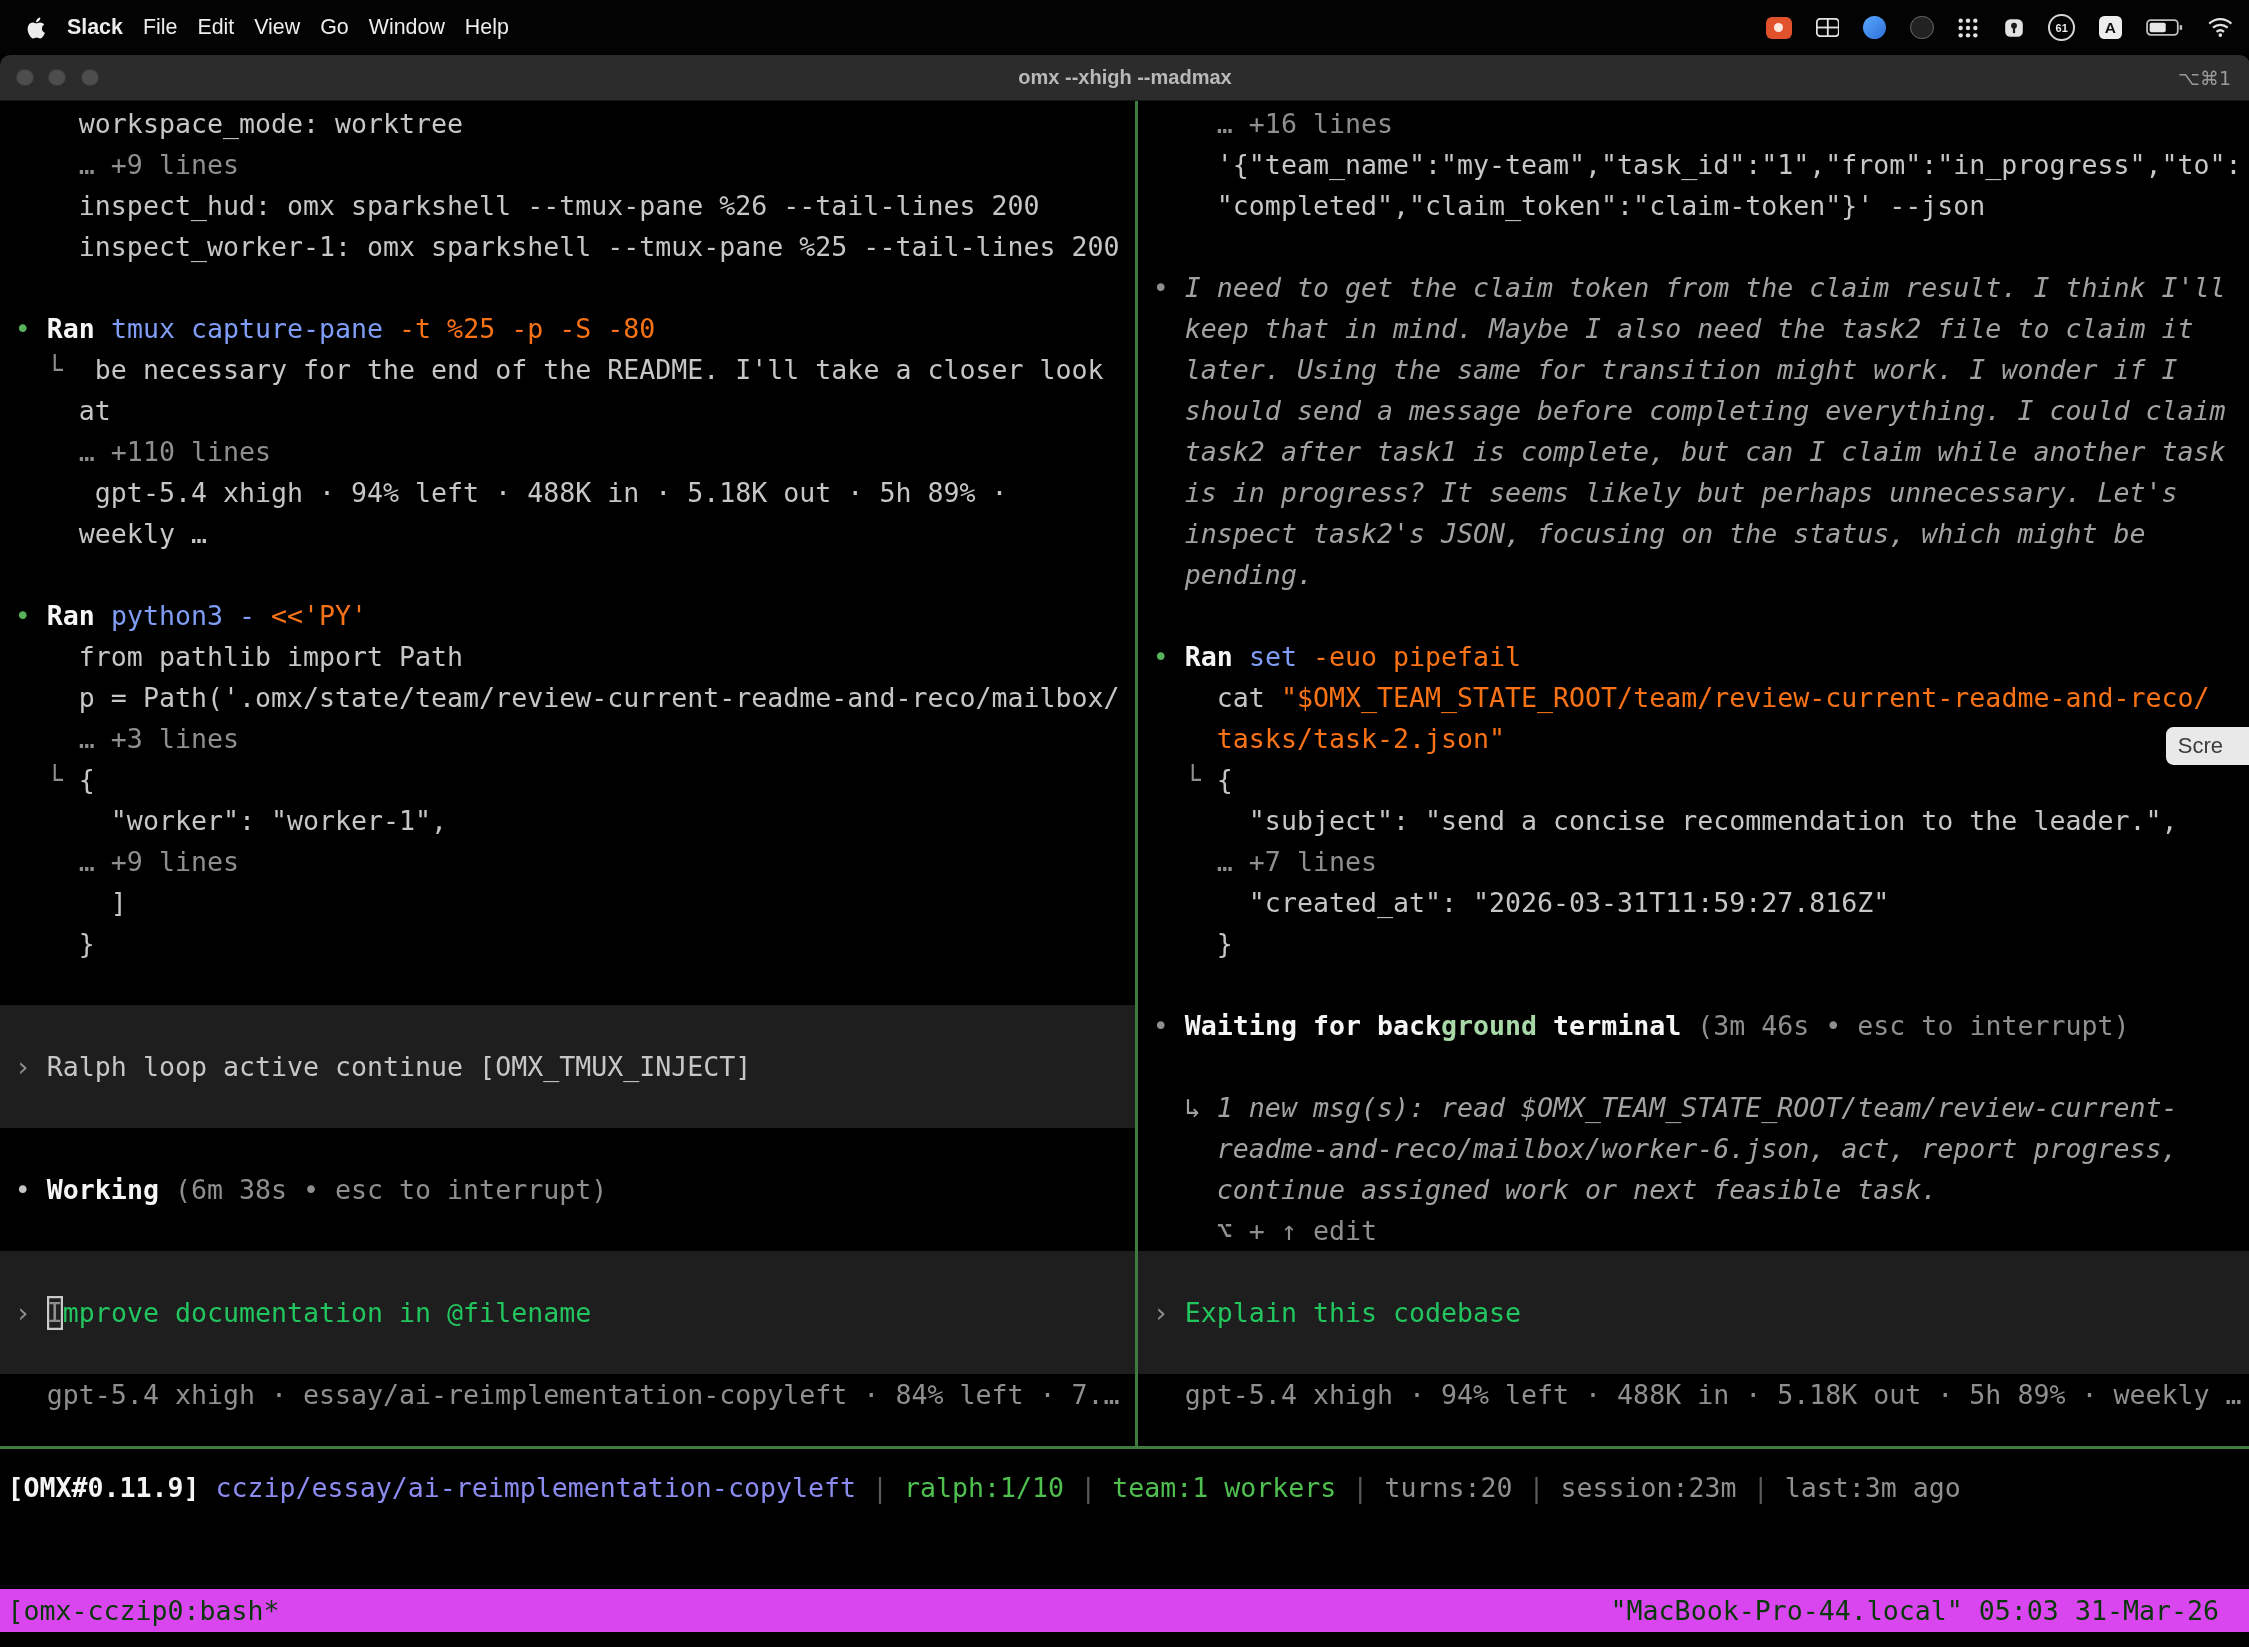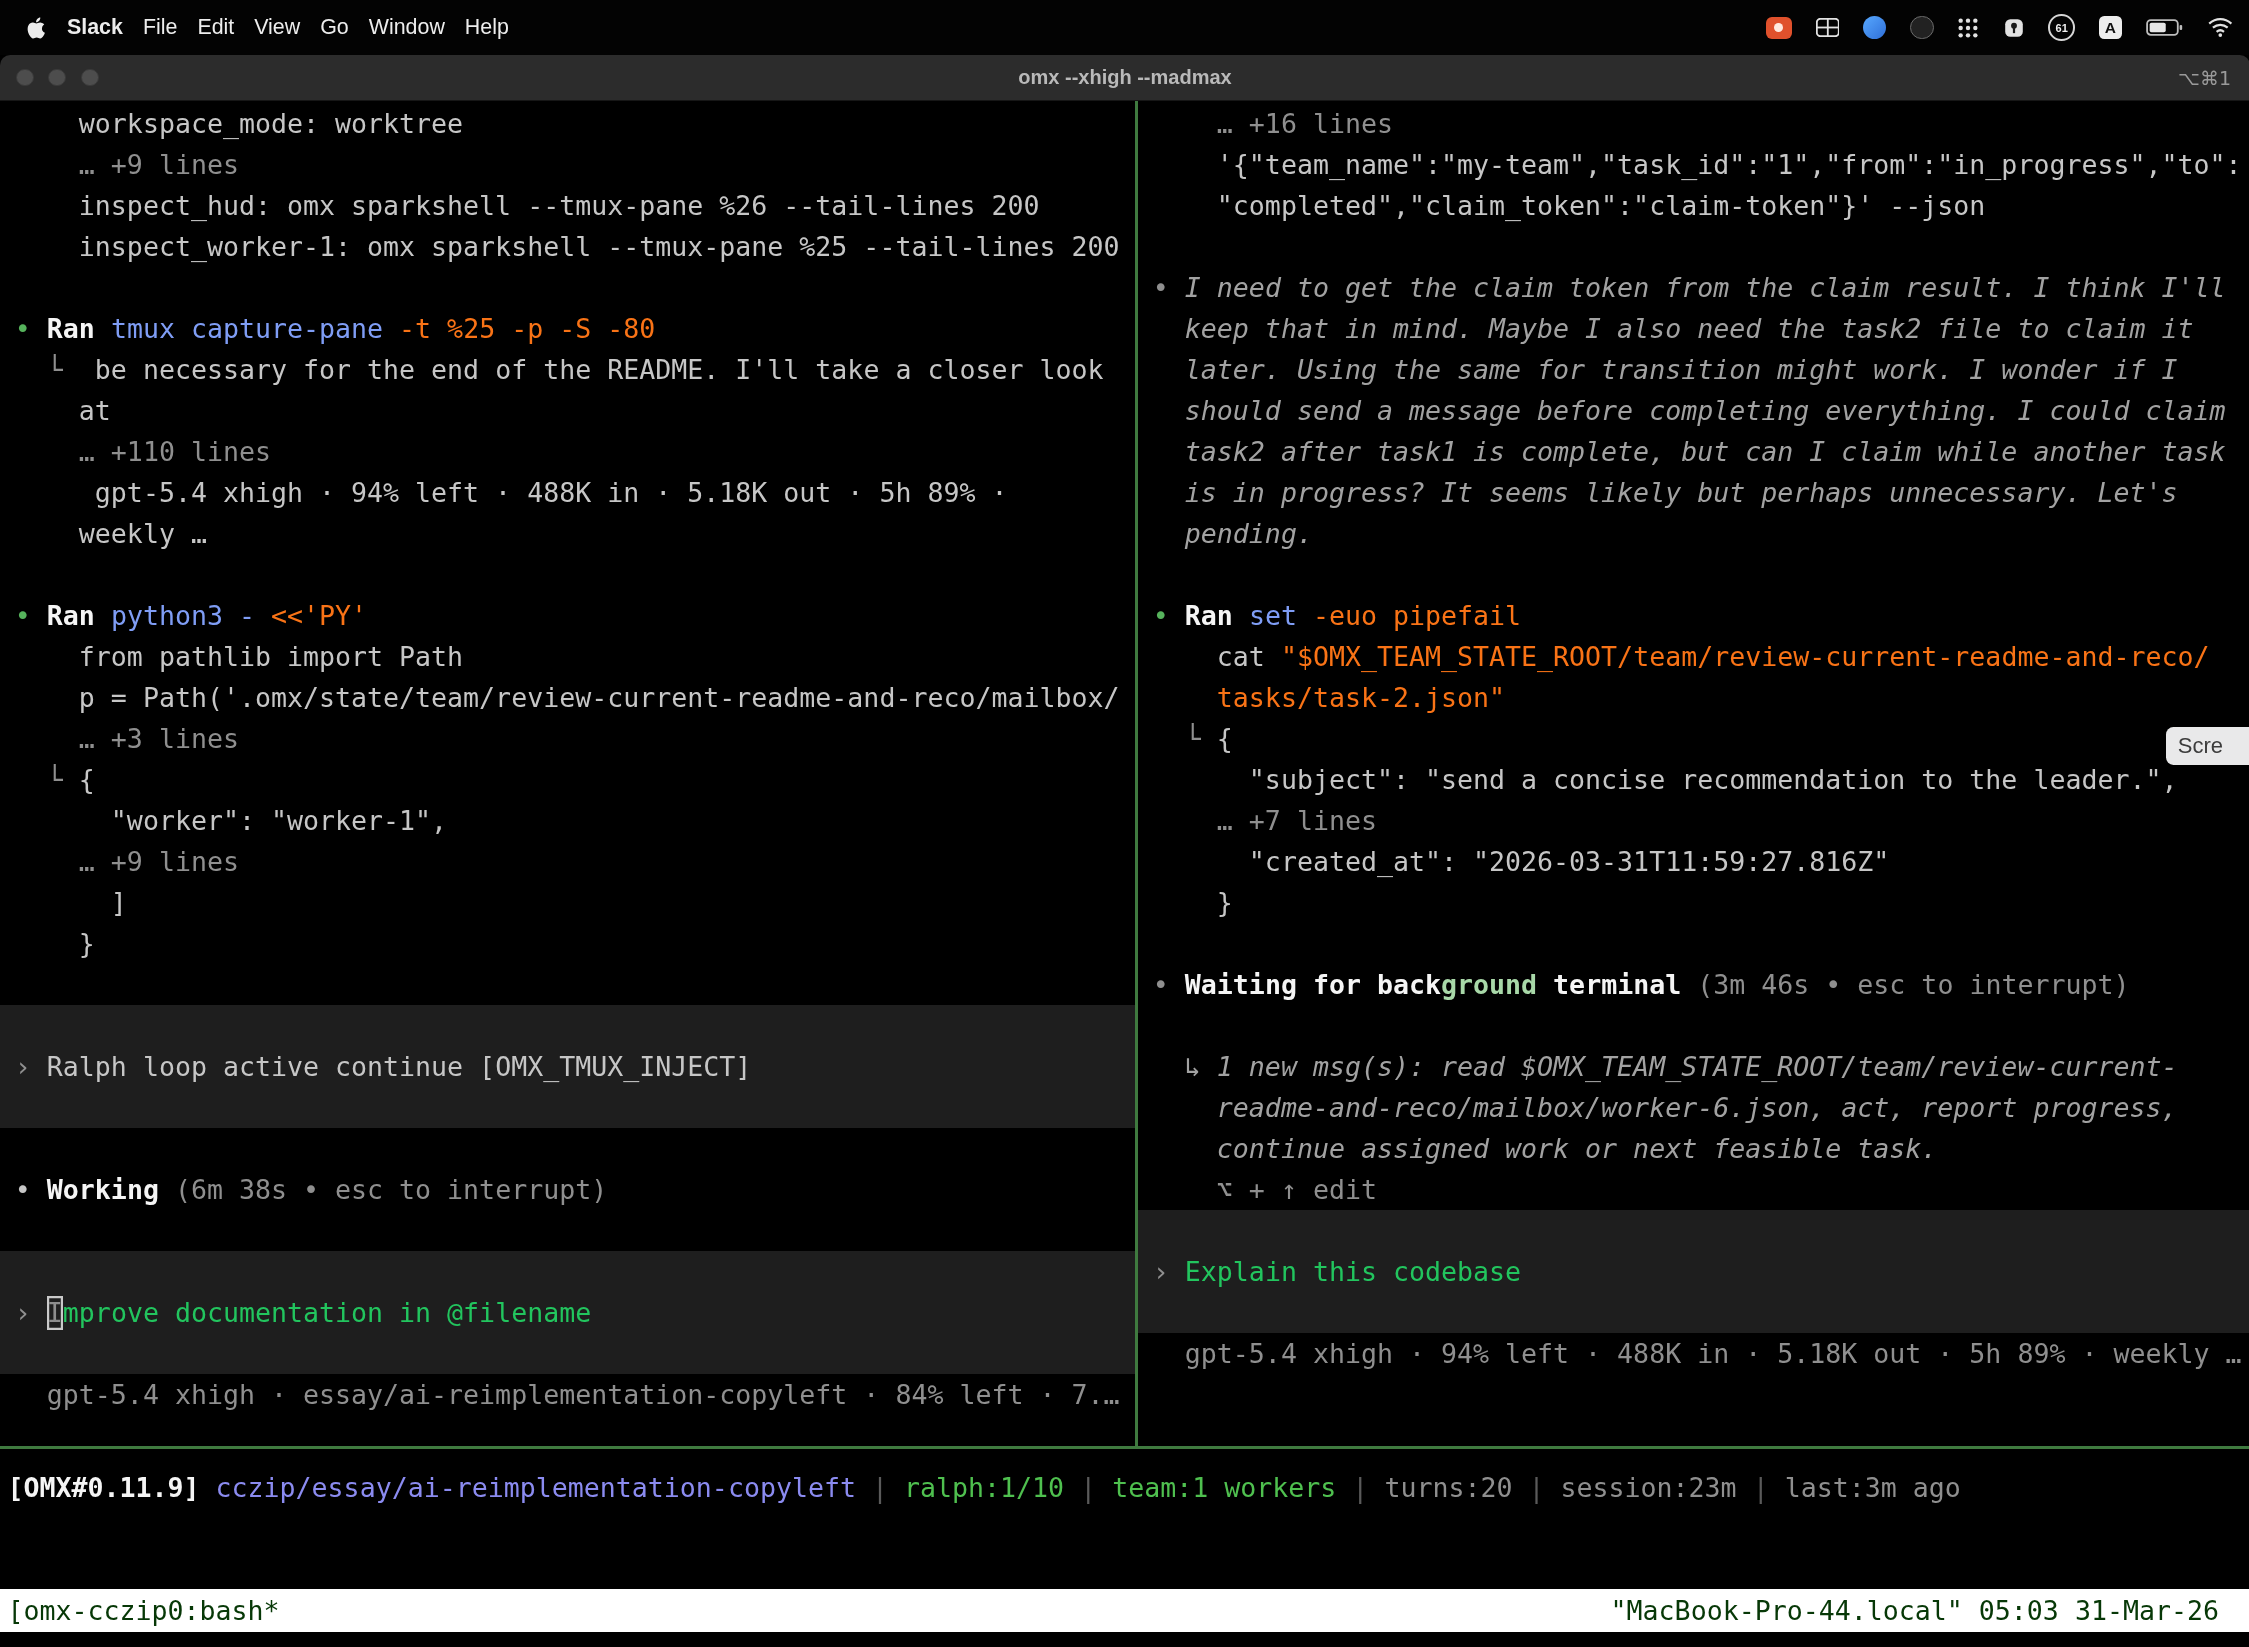--- a/index.html
+++ b/index.html
@@ -50,21 +50,21 @@
   .it{color:#a2a2a2;font-style:italic}
   .pg{color:#a8d8a8;font-weight:bold}
   .pur{color:#8b8bf0}
   .sg{color:#4fc04f}
   .sep{color:#5a5a5a}
   .tb{color:#073807}
   .cur{display:inline-block;height:34px;line-height:34px;box-shadow:inset 0 0 0 2.2px #c9c9c9;color:#8d8d8d}
 
   .omxline{margin-top:17.7px;height:41px;line-height:41px;padding-left:7.4px;font-family:"DejaVu Sans Mono","DejaVu Sans",monospace;font-size:26.6px;white-space:pre}
 
-  .tmuxbar{position:absolute;left:0;right:0;top:1534px;height:43px;background:#ffffff;display:flex;align-items:center;justify-content:space-between;padding:0 31px 0 7.4px;font-family:"DejaVu Sans Mono","DejaVu Sans",monospace;font-size:26.6px;white-space:pre}
+  .tmuxbar{position:absolute;left:0;right:0;top:1534px;height:43px;background:#d946ef;display:flex;align-items:center;justify-content:space-between;padding:0 31px 0 7.4px;font-family:"DejaVu Sans Mono","DejaVu Sans",monospace;font-size:26.6px;white-space:pre}
 
   .overlay{position:absolute;top:727px;right:0;height:38px;width:84px;background:#e9e9ea;color:#3c3c3c;border-radius:7.4px 0 0 7.4px;display:flex;align-items:center;padding-left:11.8px;font-size:22px;overflow:hidden;white-space:nowrap;box-shadow:0 1.5px 7.4px rgba(0,0,0,.5);z-index:9}
 </style>
 </head>
 <body>
 
 <div class="screen">
 
   <div class="menubar">
     <div class="mb-left">
@@ -197,20 +197,21 @@
             <div class="tl"><span class="seg dim">    … +16 lines</span></div>
             <div class="tl"><span class="seg d">    '{"team_name":"my-team","task_id":"1","from":"in_progress","to":</span></div>
             <div class="tl"><span class="seg d">    "completed","claim_token":"claim-token"}' --json</span></div>
             <div class="tl"></div>
             <div class="tl"><span class="seg dim">• </span><span class="seg it">I need to get the claim token from the claim result. I think I'll</span></div>
             <div class="tl"><span class="seg it">  keep that in mind. Maybe I also need the task2 file to claim it</span></div>
             <div class="tl"><span class="seg it">  later. Using the same for transition might work. I wonder if I</span></div>
             <div class="tl"><span class="seg it">  should send a message before completing everything. I could claim</span></div>
             <div class="tl"><span class="seg it">  task2 after task1 is complete, but can I claim while another task</span></div>
             <div class="tl"><span class="seg it">  is in progress? It seems likely but perhaps unnecessary. Let's</span></div>
+            <div class="tl"><span class="seg it">  inspect task2's JSON, focusing on the status, which might be</span></div>
             <div class="tl"><span class="seg it">  pending.</span></div>
             <div class="tl"></div>
             <div class="tl"><span class="seg grn">• </span><span class="seg b">Ran</span><span class="seg blu"> set</span><span class="seg red"> -euo pipefail</span></div>
             <div class="tl"><span class="seg d">    cat </span><span class="seg red">"$OMX_TEAM_STATE_ROOT/team/review-current-readme-and-reco/</span></div>
             <div class="tl"><span class="seg red">    tasks/task-2.json"</span></div>
             <div class="tl"><span class="seg dim">  └ </span><span class="seg d">{</span></div>
             <div class="tl"><span class="seg d">      "subject": "send a concise recommendation to the leader.",</span></div>
             <div class="tl"><span class="seg dim">    … +7 lines</span></div>
             <div class="tl"><span class="seg d">      "created_at": "2026-03-31T11:59:27.816Z"</span></div>
             <div class="tl"><span class="seg d">    }</span></div>

